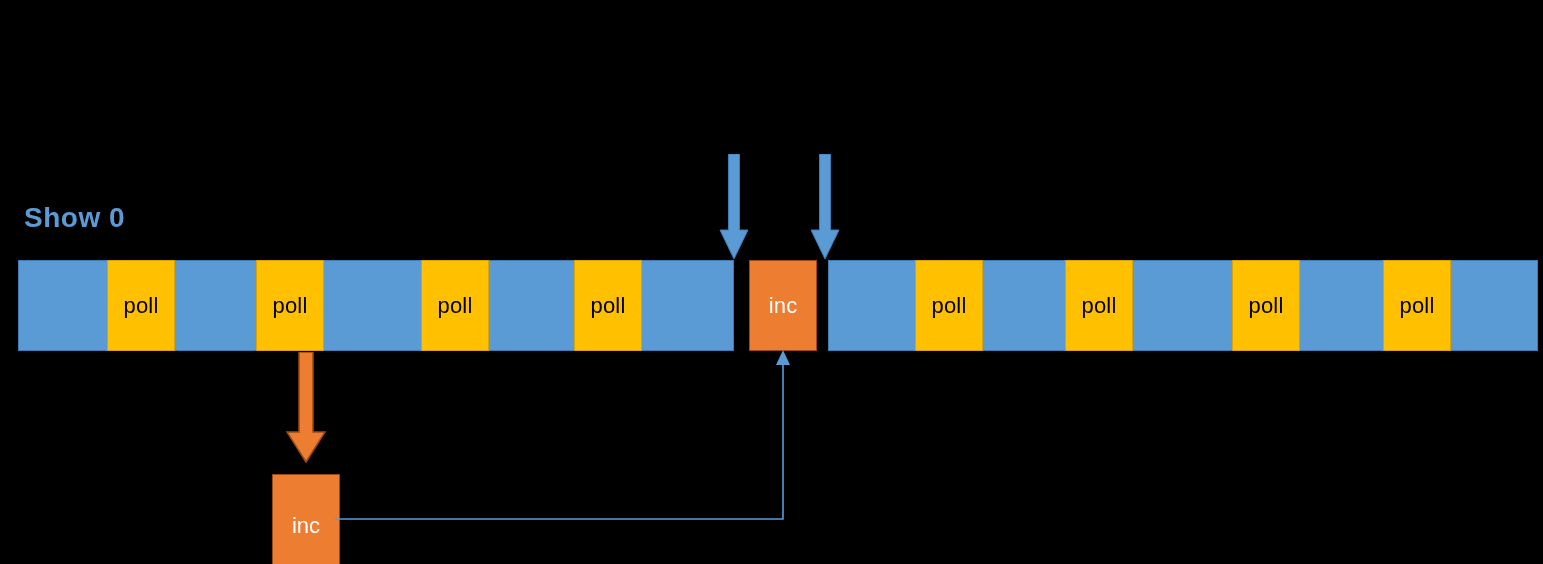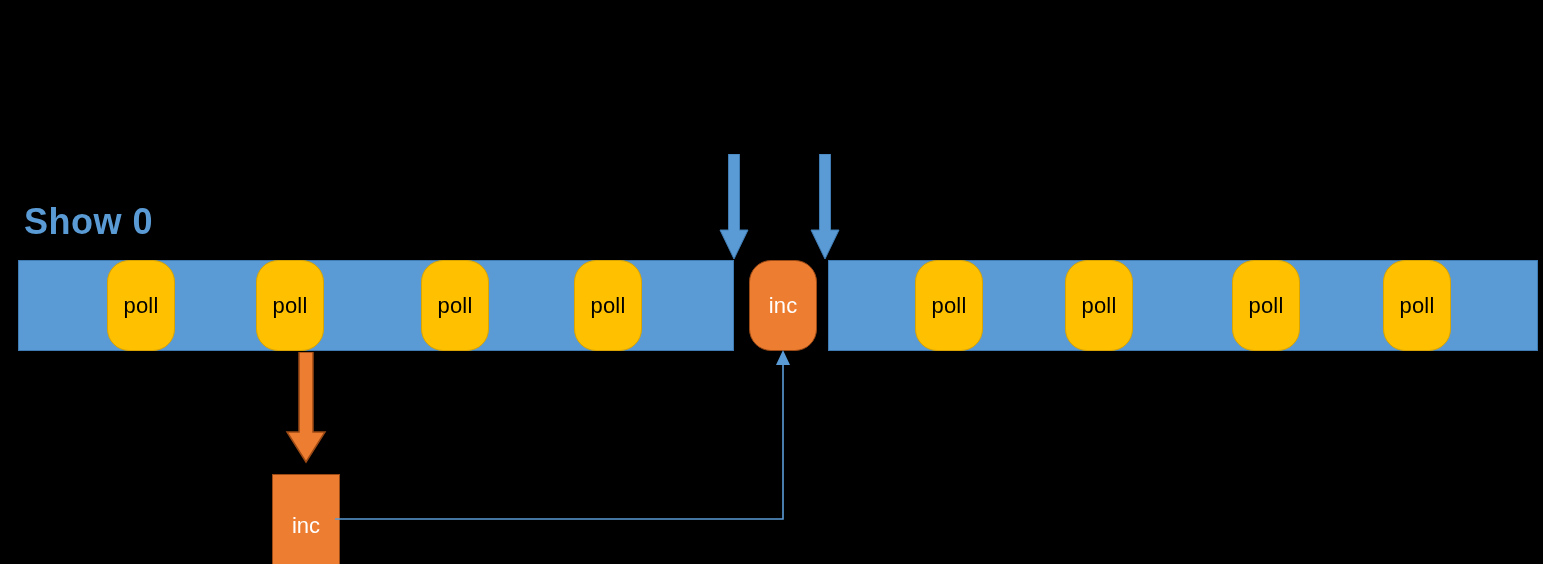--- a/index.html
+++ b/index.html
@@ -35,40 +35,39 @@
     position: absolute;
     top: 260px;
     height: 91px;
     box-sizing: border-box;
     display: flex;
     align-items: center;
     justify-content: center;
     font-size: 22px;
     line-height: 1;
     letter-spacing: 0.2px;
-    border-radius: 22px;
   }
   .cell.poll {
     background: #FFC000;
     border: 1px solid #D9A300;
     color: #000000;
     width: 68px;
   }
   .cell.inc {
     background: #ED7D31;
     border: 1px solid #9C4A15;
     color: #FFFFFF;
     width: 68px;
   }
 
   
   .caption {
     position: absolute;
     color: #5B9BD5;
-    font-size: 36px;
+    font-size: 28px;
     font-weight: bold;
     line-height: 1;
     white-space: nowrap;
     letter-spacing: 0.5px;
   }
   #caption-show0 { left: 24px;  top: 204px; }
   #caption-show1 { left: 842px; top: 204px; }
 
   
   .tick-arrow {

